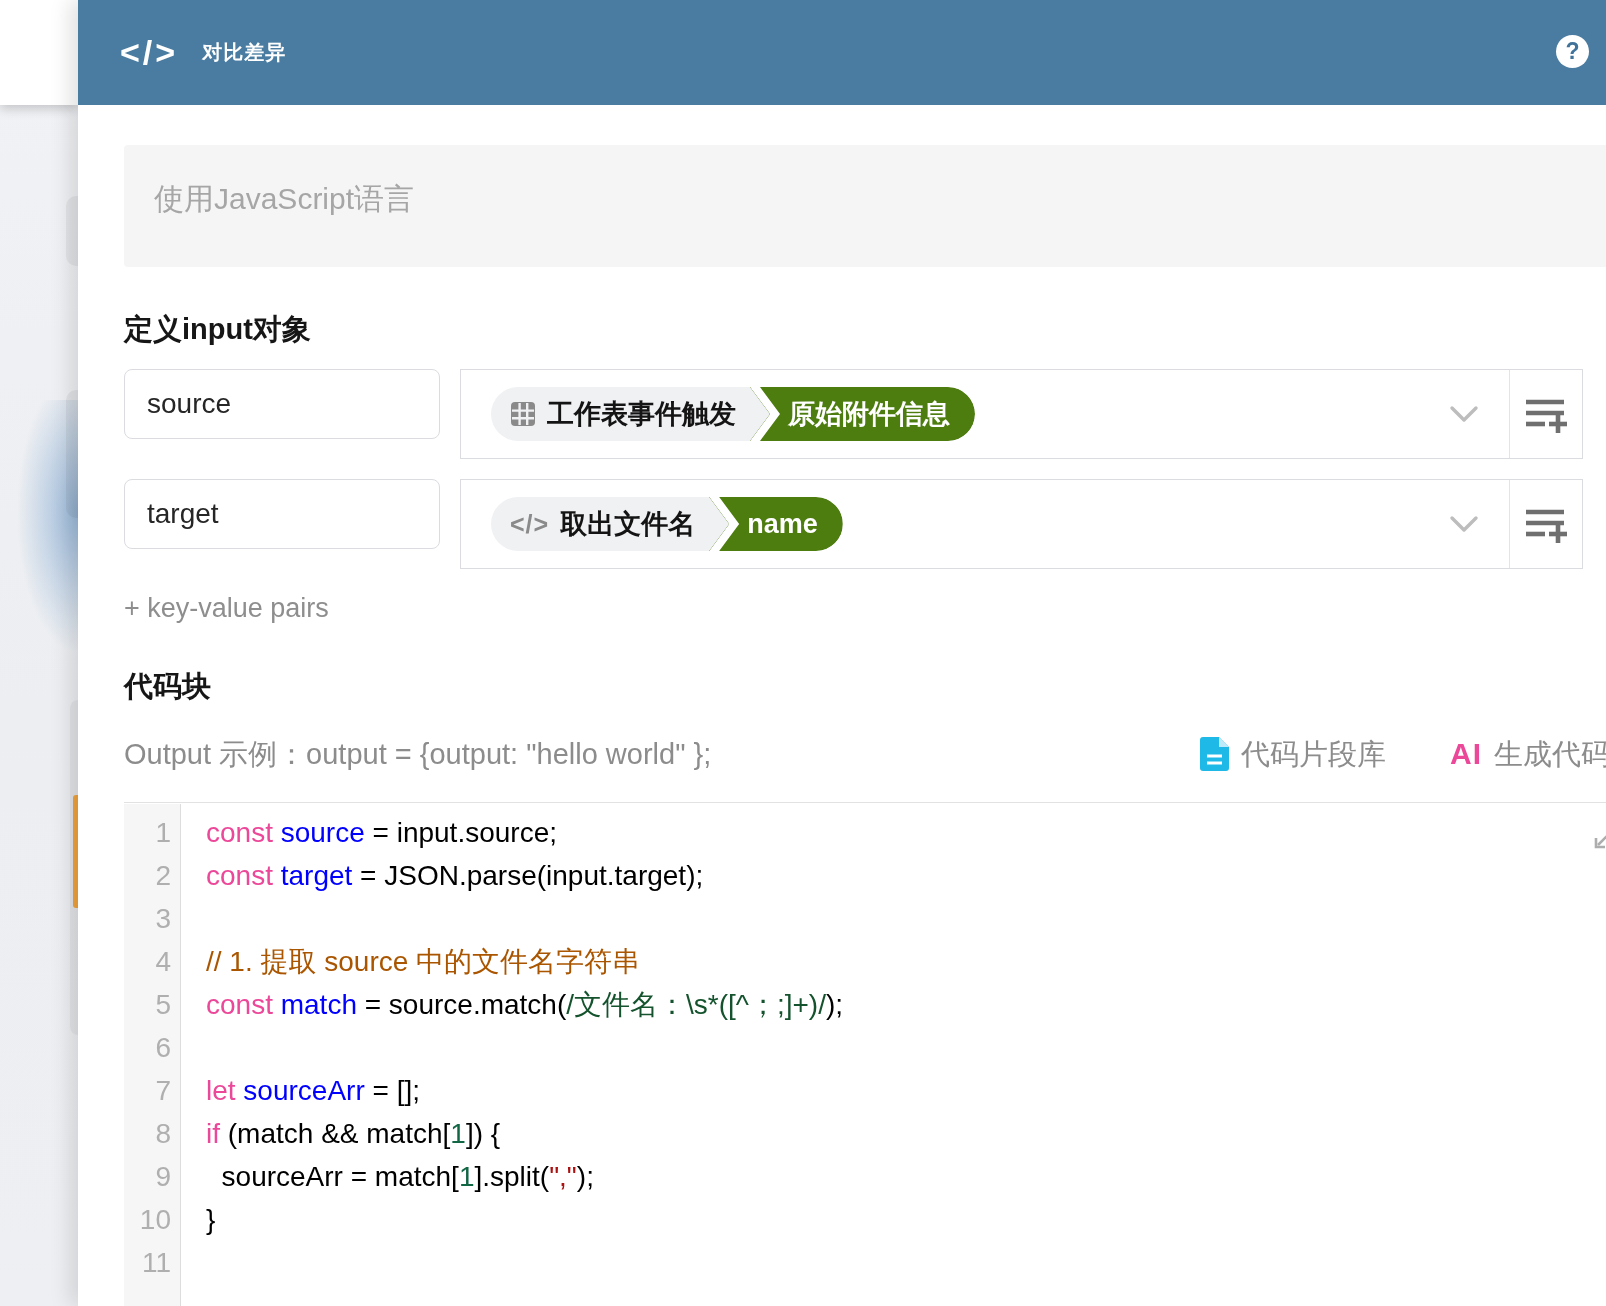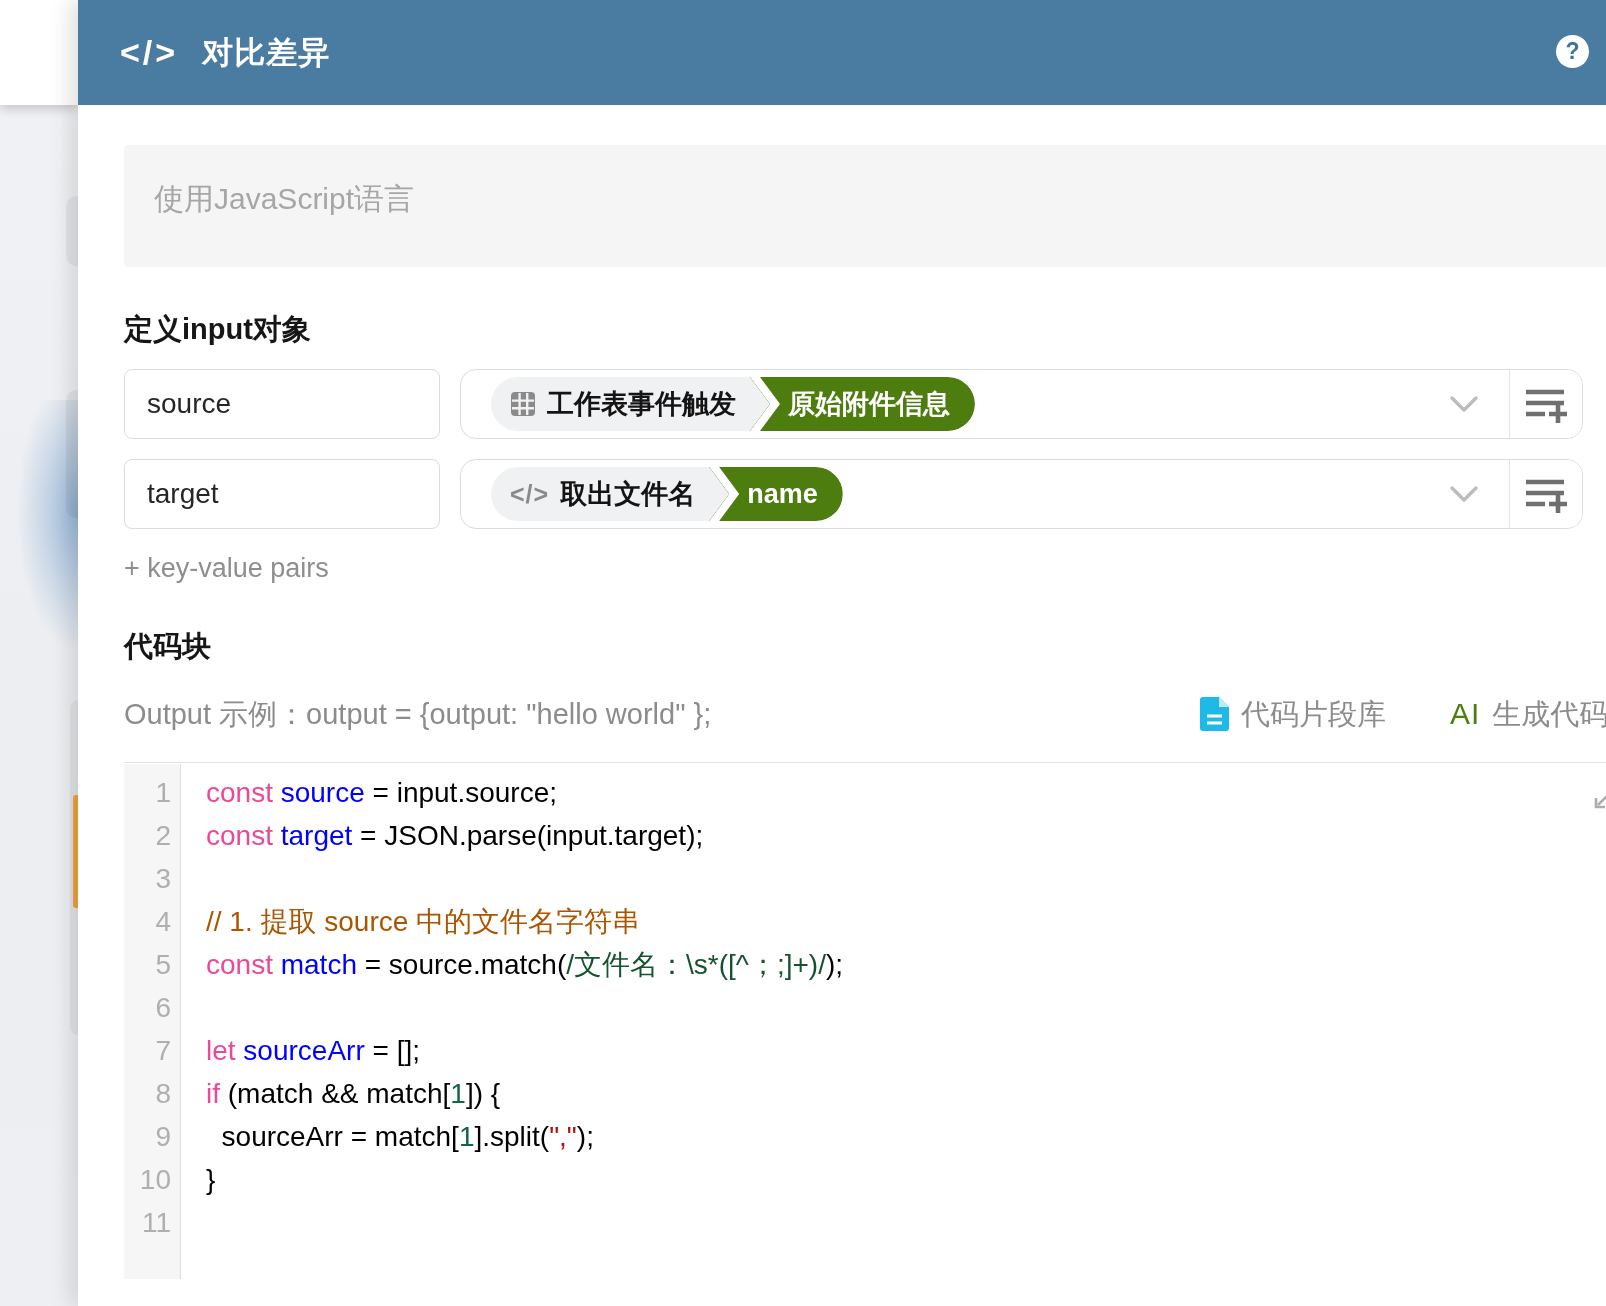--- a/index.html
+++ b/index.html
@@ -21,21 +21,21 @@
   .blue-blob { position:absolute; left:18px; top:400px; width:60px; height:250px;
     background:radial-gradient(ellipse at 100% 45%, rgba(96,146,199,.6), rgba(96,146,199,0) 72%); }
   .orange-sliver { position:absolute; left:73px; top:795px; width:5px; height:113px;
     background:#F2A33C; border-radius:3px 0 0 3px; }
 
   
   .modal { position:absolute; left:78px; top:0; width:1570px; height:1306px;
     background:#fff; box-shadow:-8px 0 20px rgba(0,0,0,.12); }
   .dlg-header { height:105px; background:#4A7CA1; display:flex; align-items:center; padding:0 42px; position:relative; }
   .hdr-code-icon { color:#fff; font-weight:800; font-size:34px; letter-spacing:3px; margin-right:24px; }
-  .dlg-title { color:#fff; font-size:31px; font-weight:700; letter-spacing:1px; }
+  .dlg-title { color:#fff; font-size:20px; font-weight:700; letter-spacing:1px; }
   .help-btn { position:absolute; right:59px; top:35px; width:33px; height:33px; border-radius:50%;
     background:#fff; display:flex; align-items:center; justify-content:center; cursor:pointer; }
   .help-btn span { color:#41739A; font-weight:700; font-size:23px; line-height:1; }
 
   .content { padding:0 0 0 46px; }
 
   textarea.lang-box { display:block; margin-top:40px; width:1524px; height:122px;
     background:#F5F5F6; border:none; border-radius:4px; resize:none;
     padding:34px 30px; font-size:30px; color:#333;
     font-family:"Liberation Sans","DejaVu Sans",sans-serif; outline:none; }
@@ -43,21 +43,21 @@
 
   h2.sec { margin-top:44px; font-size:29px; font-weight:700; color:#161616; line-height:36px; }
   h2.sec.code { margin-top:44px; }
 
   .kv-row { display:flex; gap:20px; margin-top:22px; }
   .kv-row + .kv-row { margin-top:20px; }
   .key-input { width:316px; height:70px; border:1px solid #DADCE0; border-radius:8px;
     padding:0 22px; font-size:28px; color:#262626; outline:none;
     font-family:"Liberation Sans","DejaVu Sans",sans-serif; }
 
-  .var-select { width:1123px; height:70px; border:1px solid #DADCE0; border-radius:16px;
+  .var-select { width:1123px; height:90px; border:1px solid #DADCE0; border-radius:0;
     display:flex; align-items:center; overflow:hidden; background:#fff; cursor:pointer; }
   .vs-main { flex:1 1 auto; display:flex; align-items:center; padding-left:30px; min-width:0; }
   .vs-chevron { flex:0 0 90px; display:flex; align-items:center; justify-content:center; height:100%; }
   .vs-btn { flex:0 0 73px; display:flex; align-items:center; justify-content:center; height:100%;
     border-left:1px solid #E3E4E7; cursor:pointer; background:#fff; }
 
   .vpill { display:inline-flex; align-items:stretch; height:54px; border-radius:27px;
     overflow:hidden; background:#F0F1F3; max-width:100%; }
   .vp-left { display:flex; align-items:center; gap:11px; padding:0 30px 0 19px;
     font-size:27px; font-weight:700; color:#141414; white-space:nowrap; }
@@ -70,21 +70,21 @@
   .vp-right .vp-val { position:relative; }
   .code-glyph { color:#8A8A8A; font-weight:700; font-size:25px; letter-spacing:1px; }
 
   .add-pairs { margin-top:24px; font-size:27px; color:#8E8E8E; cursor:pointer; width:max-content; }
 
   .output-row { margin-top:30px; position:relative; height:40px; }
   .output-example { position:absolute; left:0; top:0; font-size:29px; color:#8C8C8C; line-height:40px; white-space:nowrap; }
   .code-toolbar { position:absolute; left:1064px; top:0; display:flex; align-items:center; gap:64px; white-space:nowrap;padding-left:12px; }
   .tb-btn { display:flex; align-items:center; gap:12px; background:none; border:none; cursor:pointer;
     font-size:29px; color:#8C8C8C; font-family:"Liberation Sans","DejaVu Sans",sans-serif; line-height:40px; }
-  .ai-prefix { color:#4d7c0f; font-weight:400; font-size:30px; letter-spacing:1px; }
+  .ai-prefix { color:#ec4899; font-weight:700; font-size:30px; letter-spacing:1px; }
 
   
   .editor { position:relative; margin-top:28px; width:1526px; height:520px;
     border-top:1px solid #E2E2E2; background:#fff; font-size:28px; }
   .gutter { position:absolute; left:0; top:1px; width:57px; height:515px;
     background:#F6F6F6; border-right:1px solid #DDDDDD; padding-top:7px; }
   .gutter .ln { height:43px; line-height:43px; text-align:right; padding-right:9px;
     color:#AFAFAF; font-size:28px; }
   .code-area { position:absolute; left:58px; top:1px; right:0; bottom:0; padding:7px 0 0 24px; }
   .code-line { height:43px; line-height:43px; white-space:pre; color:#000; }

